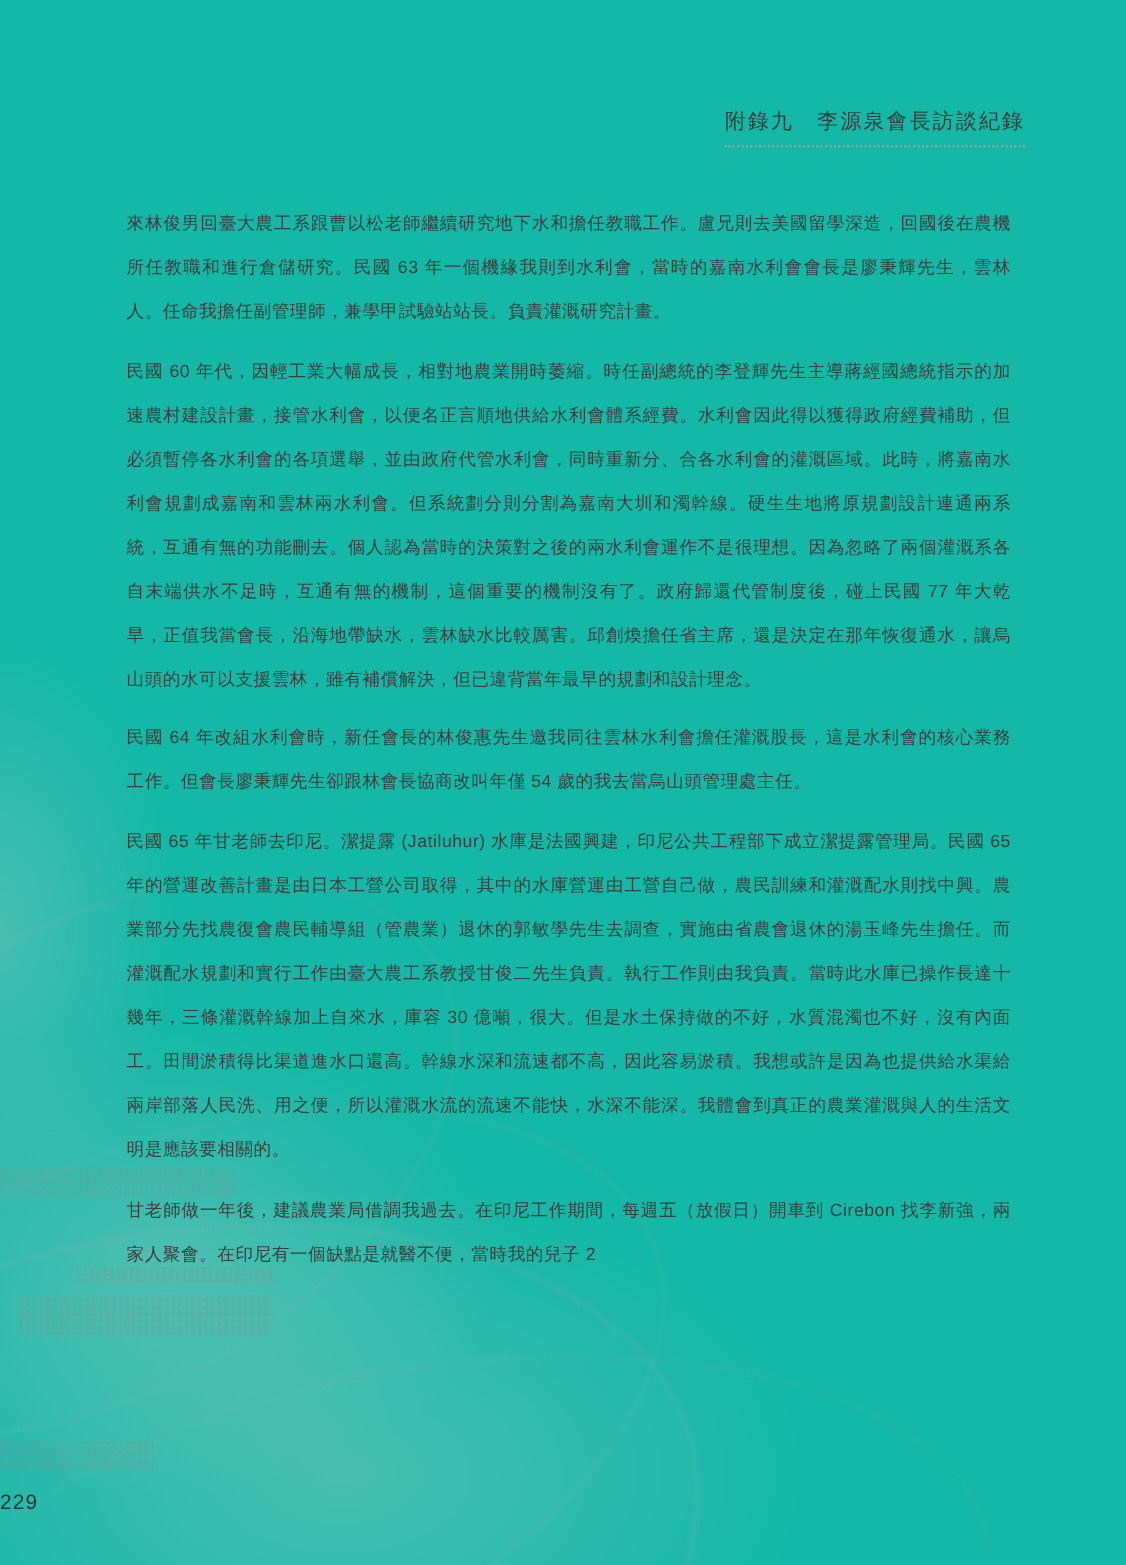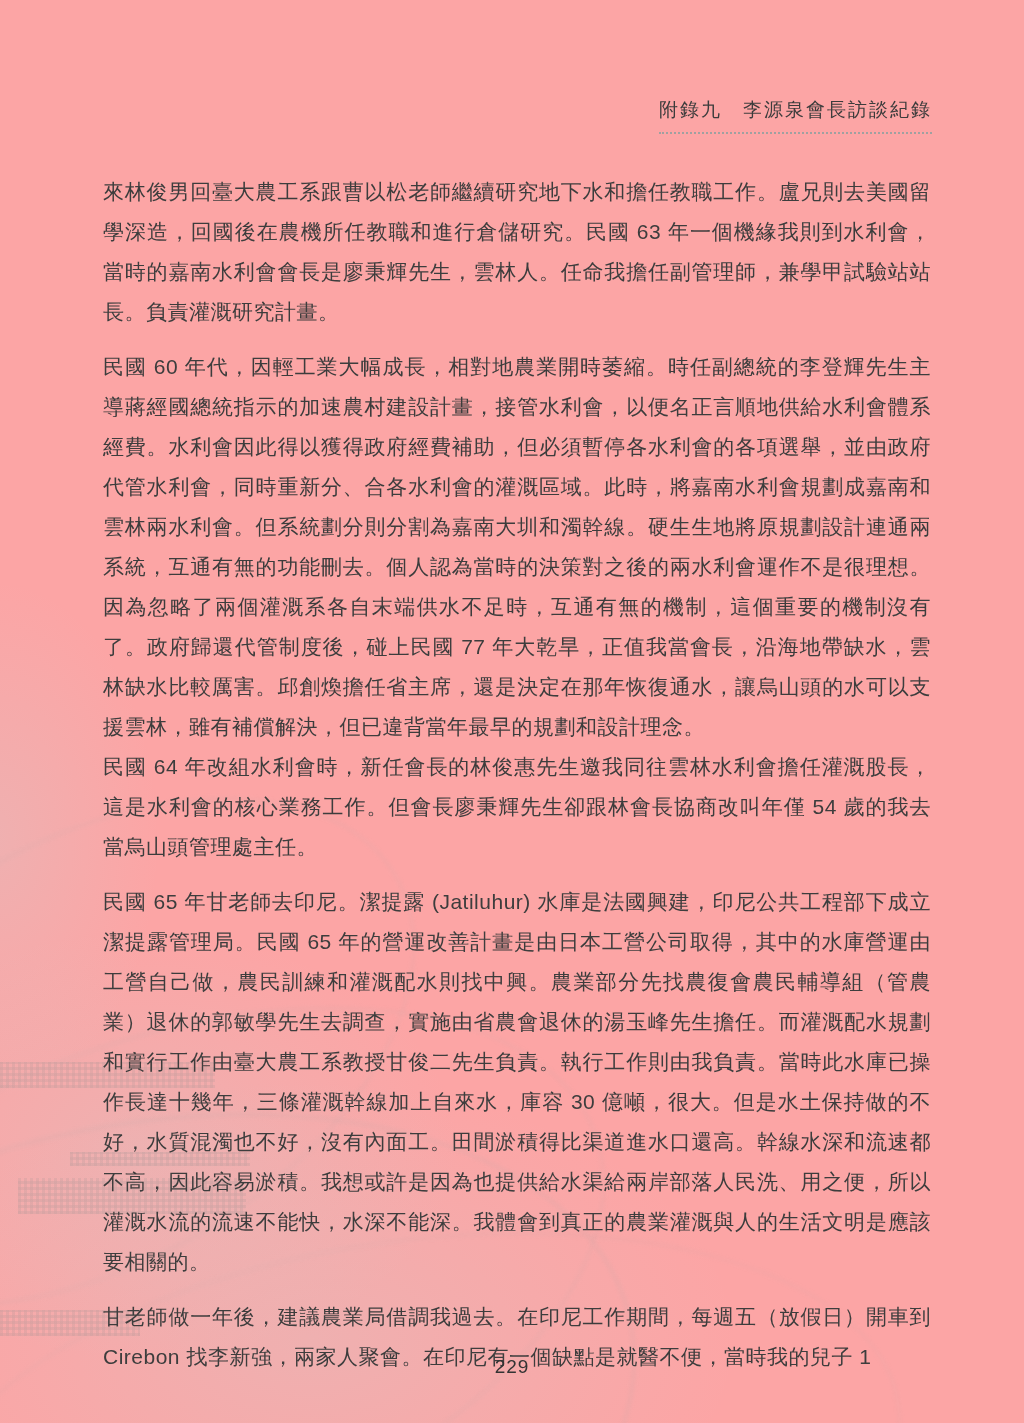--- a/index.html
+++ b/index.html
@@ -4,21 +4,21 @@
 <style>
   html, body {
     margin: 0;
     padding: 0;
     background: #ffffff;
   }
   .page {
     position: relative;
     width: 1024px;
     height: 1423px;
-    background: #fca5a5;
+    background: #14b8a6;
     overflow: hidden;
     font-family: "Liberation Sans", "DejaVu Sans", sans-serif;
     color: #3d3d3d;
   }
 
   
   .watermark {
     position: absolute;
     inset: 0;
     pointer-events: none;
@@ -71,38 +71,37 @@
   }
 
   
   .body-text {
     position: absolute;
     top: 172px;
     left: 103px;
     width: 828px;
   }
   .para {
-    margin: 0;
-    font-size: 21px;
+    margin: 12px;
+    font-size: 16px;
     line-height: 40px;
     letter-spacing: 0.5px;
     text-align: justify;
     text-justify: inter-ideograph;
     color: #3d3d3d;
     font-weight: 400;
   }
   .para.gap { margin-top: 15px; }
 
   
   .footer {
     position: absolute;
     top: 1356px;
     left: 0;
     width: 100%;
-    text-align: center;
   }
   .page-number {
     font-size: 19px;
     color: #333333;
     letter-spacing: 1px;
   }
 </style>
 </head>
 <body>
 
@@ -124,20 +123,20 @@
 
   <header class="header">
     <span class="header-title">附錄九　李源泉會長訪談紀錄</span>
   </header>
 
   <main class="body-text">
     <p class="para">來林俊男回臺大農工系跟曹以松老師繼續研究地下水和擔任教職工作。盧兄則去美國留學深造，回國後在農機所任教職和進行倉儲研究。民國 63 年一個機緣我則到水利會，當時的嘉南水利會會長是廖秉輝先生，雲林人。任命我擔任副管理師，兼學甲試驗站站長。負責灌溉研究計畫。</p>
     <p class="para gap">民國 60 年代，因輕工業大幅成長，相對地農業開時萎縮。時任副總統的李登輝先生主導蔣經國總統指示的加速農村建設計畫，接管水利會，以便名正言順地供給水利會體系經費。水利會因此得以獲得政府經費補助，但必須暫停各水利會的各項選舉，並由政府代管水利會，同時重新分、合各水利會的灌溉區域。此時，將嘉南水利會規劃成嘉南和雲林兩水利會。但系統劃分則分割為嘉南大圳和濁幹線。硬生生地將原規劃設計連通兩系統，互通有無的功能刪去。個人認為當時的決策對之後的兩水利會運作不是很理想。因為忽略了兩個灌溉系各自末端供水不足時，互通有無的機制，這個重要的機制沒有了。政府歸還代管制度後，碰上民國 77 年大乾旱，正值我當會長，沿海地帶缺水，雲林缺水比較厲害。邱創煥擔任省主席，還是決定在那年恢復通水，讓烏山頭的水可以支援雲林，雖有補償解決，但已違背當年最早的規劃和設計理念。</p>
     <p class="para">民國 64 年改組水利會時，新任會長的林俊惠先生邀我同往雲林水利會擔任灌溉股長，這是水利會的核心業務工作。但會長廖秉輝先生卻跟林會長協商改叫年僅 54 歲的我去當烏山頭管理處主任。</p>
     <p class="para gap">民國 65 年甘老師去印尼。潔提露 (Jatiluhur) 水庫是法國興建，印尼公共工程部下成立潔提露管理局。民國 65 年的營運改善計畫是由日本工營公司取得，其中的水庫營運由工營自己做，農民訓練和灌溉配水則找中興。農業部分先找農復會農民輔導組（管農業）退休的郭敏學先生去調查，實施由省農會退休的湯玉峰先生擔任。而灌溉配水規劃和實行工作由臺大農工系教授甘俊二先生負責。執行工作則由我負責。當時此水庫已操作長達十幾年，三條灌溉幹線加上自來水，庫容 30 億噸，很大。但是水土保持做的不好，水質混濁也不好，沒有內面工。田間淤積得比渠道進水口還高。幹線水深和流速都不高，因此容易淤積。我想或許是因為也提供給水渠給兩岸部落人民洗、用之便，所以灌溉水流的流速不能快，水深不能深。我體會到真正的農業灌溉與人的生活文明是應該要相關的。</p>
-    <p class="para gap">甘老師做一年後，建議農業局借調我過去。在印尼工作期間，每週五（放假日）開車到 Cirebon 找李新強，兩家人聚會。在印尼有一個缺點是就醫不便，當時我的兒子 1</p>
+    <p class="para gap">甘老師做一年後，建議農業局借調我過去。在印尼工作期間，每週五（放假日）開車到 Cirebon 找李新強，兩家人聚會。在印尼有一個缺點是就醫不便，當時我的兒子 2</p>
   </main>
 
   <footer class="footer">
     <span class="page-number">229</span>
   </footer>
 
 </div>
 
 </body></html>

